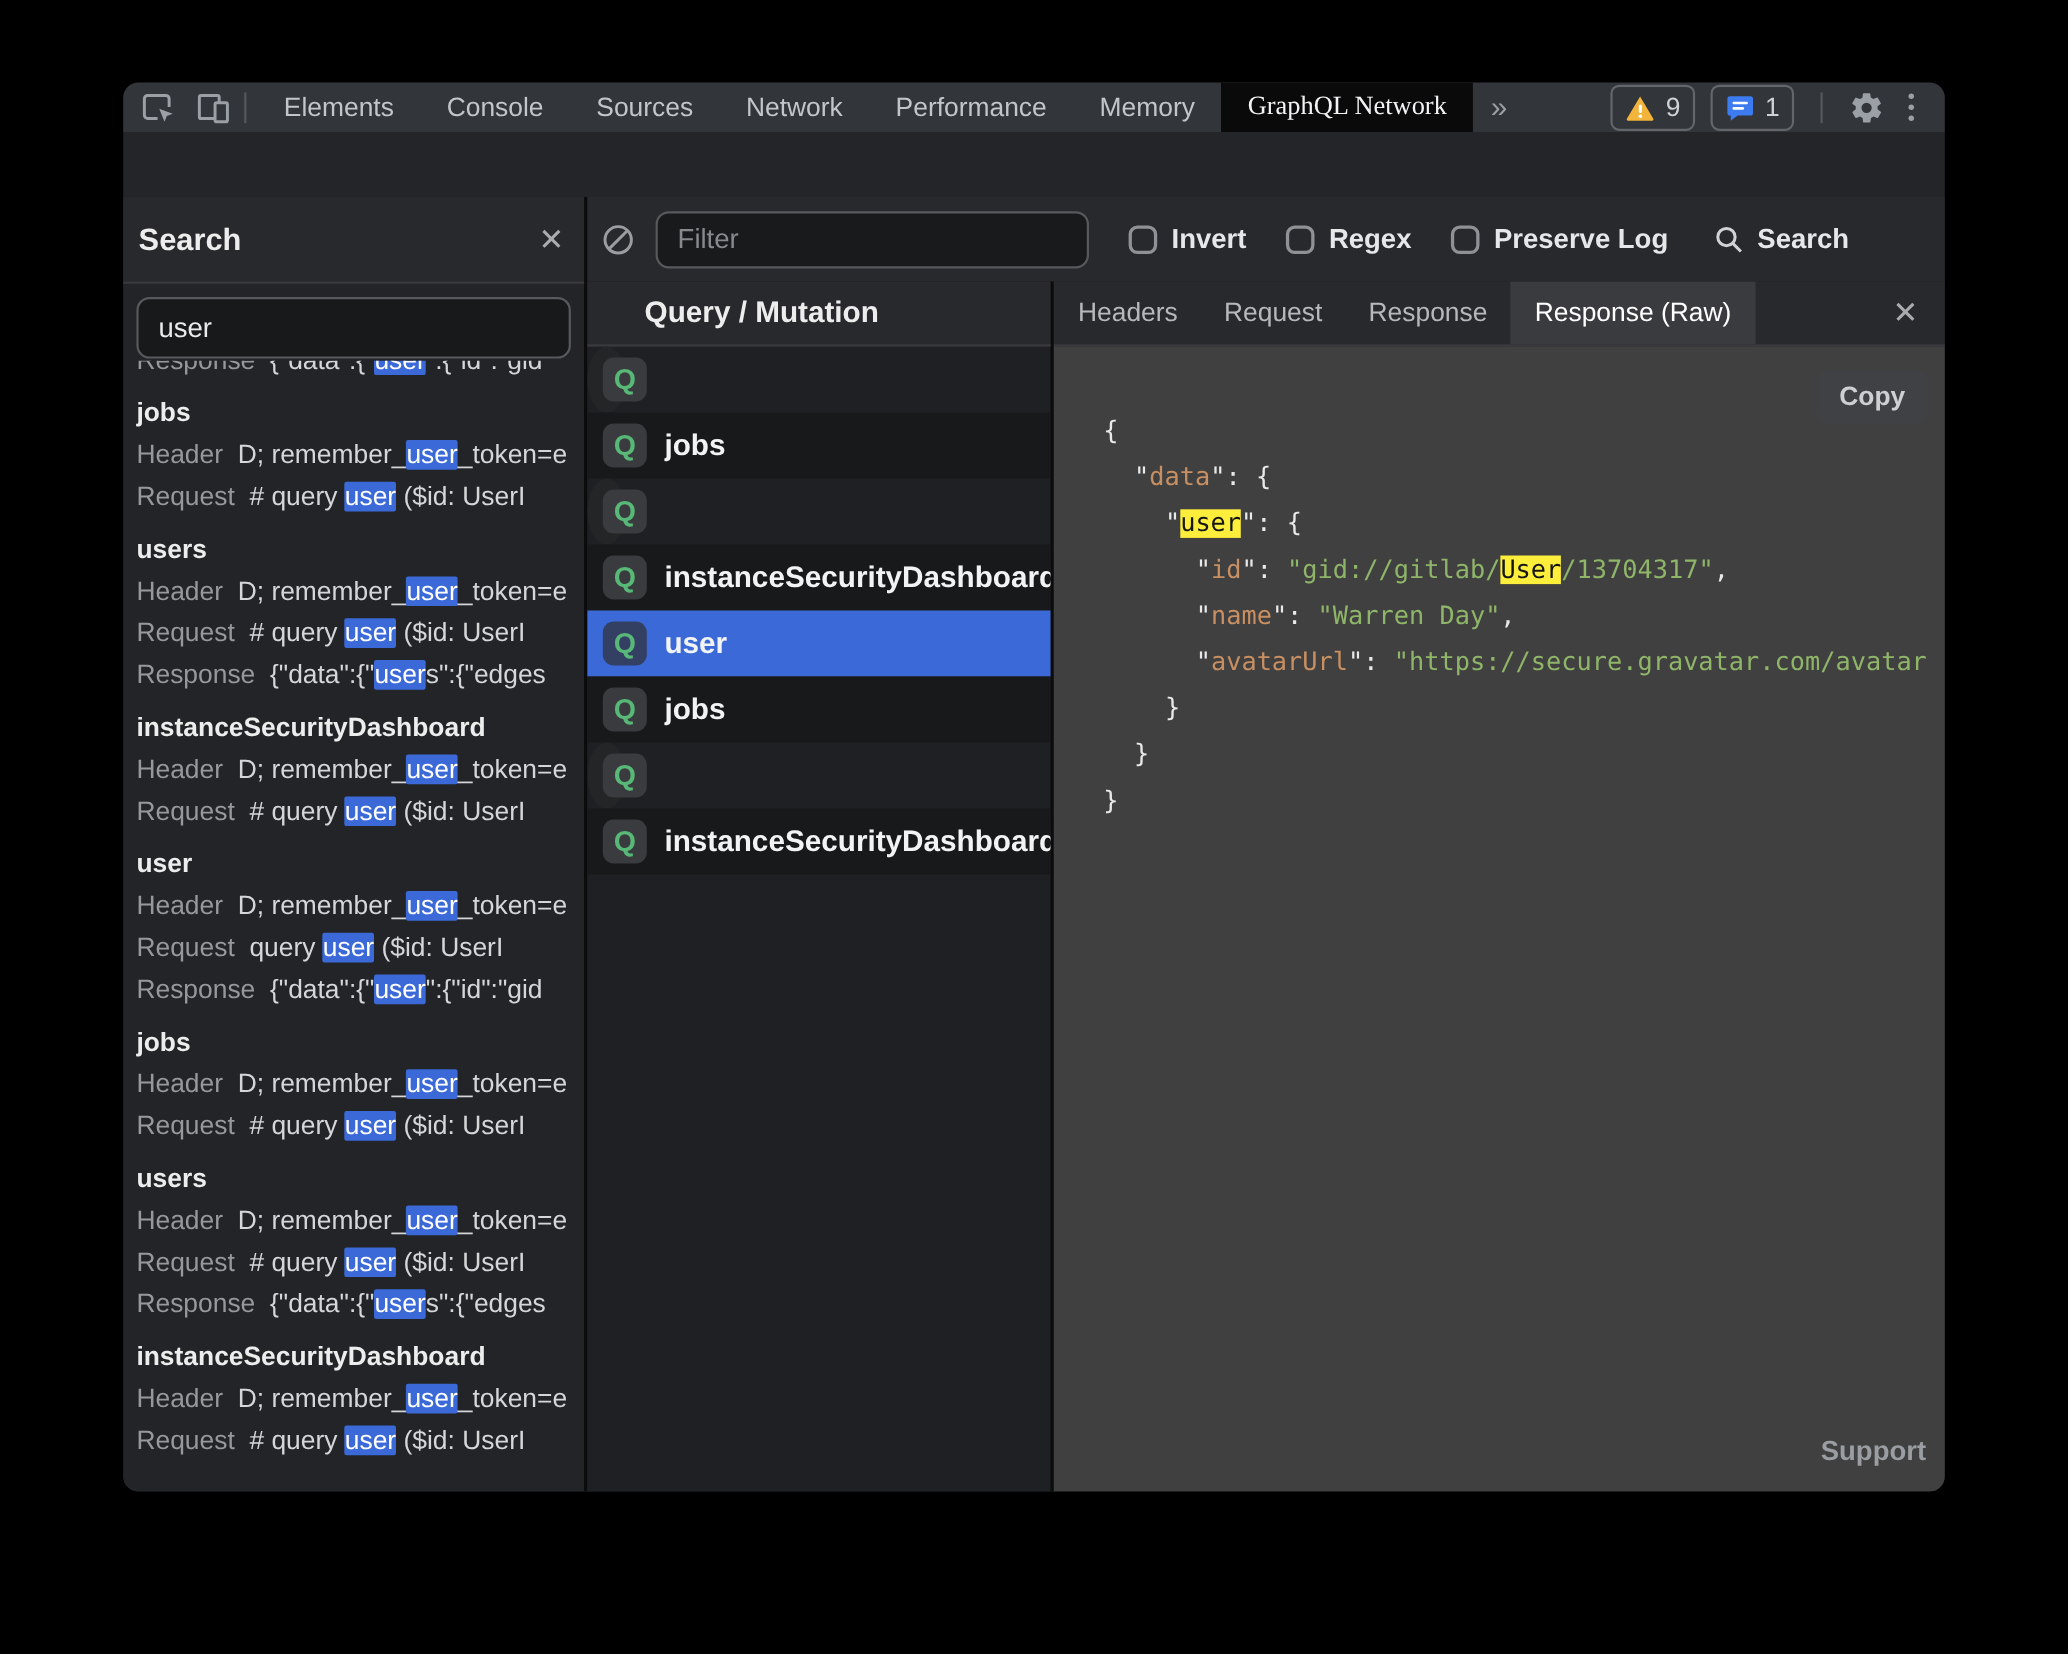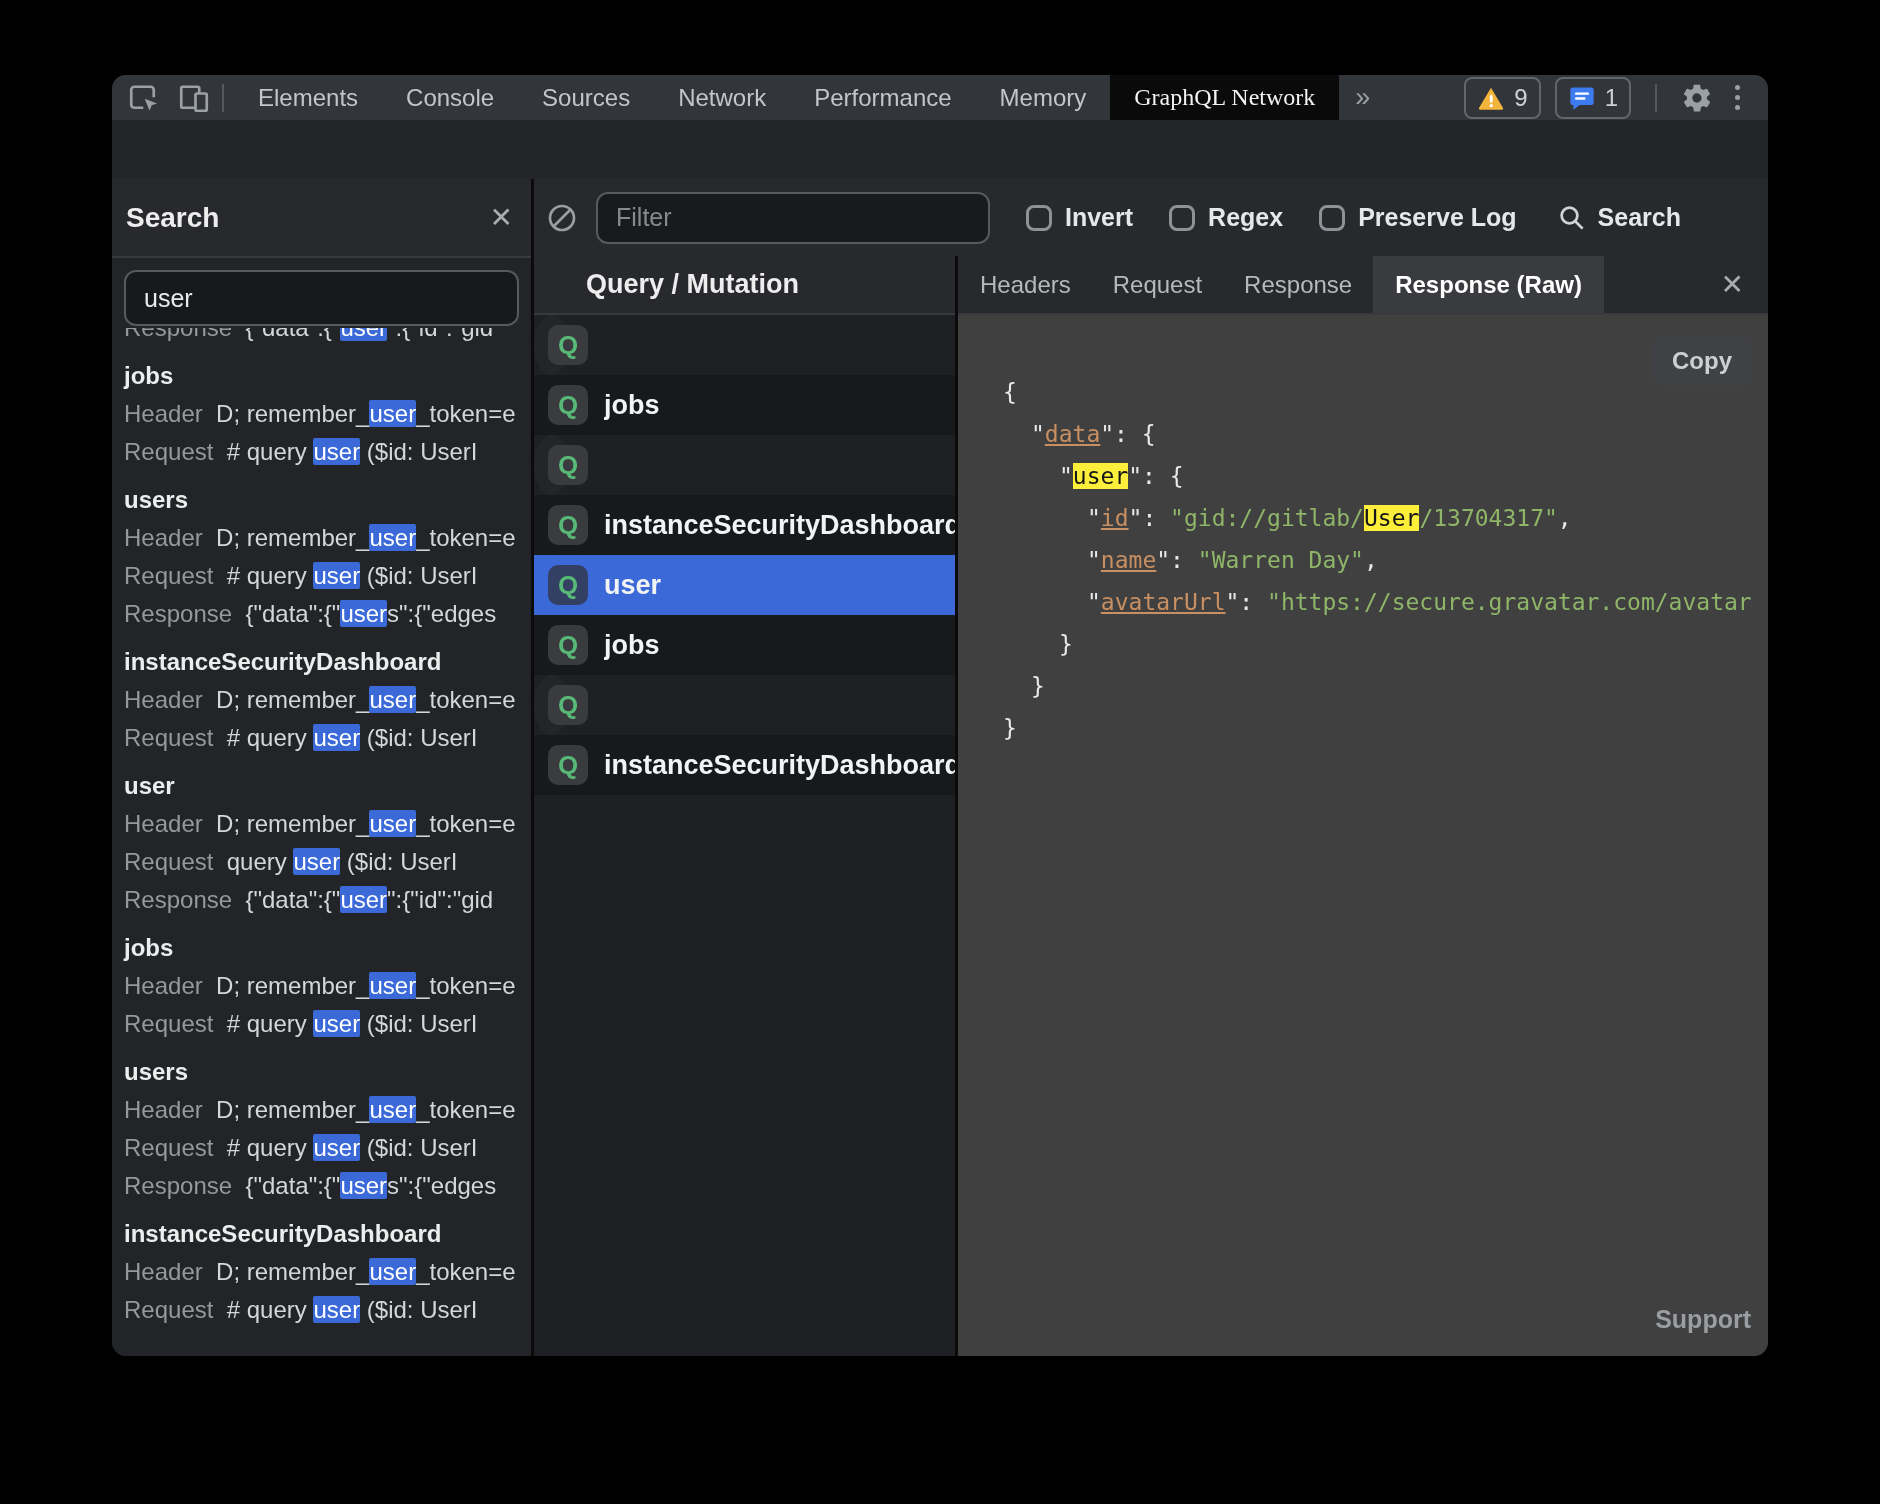--- a/index.html
+++ b/index.html
@@ -87,31 +87,31 @@
   .q-badge{
     width:40px;height:40px;border-radius:10px;background:#3a3b3e;color:#58b877;
     display:flex;align-items:center;justify-content:center;font-size:26px;font-weight:700;flex:0 0 auto;
   }
   .q-row.selected .q-badge{background:#333f63;}
   .q-label{color:#f2f3f4;font-size:27px;font-weight:700;margin-left:16px;white-space:nowrap;overflow:hidden;}
   
   .detail-panel{position:absolute;left:846px;right:0;top:77px;bottom:0;}
   .dp-tabs{height:57px;background:#28292c;border-bottom:2px solid #393a3e;display:flex;align-items:stretch;position:relative;padding-left:1px;}
   .dp-tab{display:flex;align-items:center;padding:0 21px;font-size:24px;color:#b6b9bc;}
-  .dp-tab.active{background:#3a3b3e;color:#fff;font-weight:700;padding:0 22px;}
+  .dp-tab.active{background:#3a3b3e;color:#fff;font-weight:400;padding:0 22px;}
   .dp-close{position:absolute;right:6px;top:0;height:57px;display:flex;align-items:center;}
   .dp-content{position:absolute;top:59px;left:0;right:0;bottom:0;background:#404040;overflow:hidden;}
   .copy-btn{
     position:absolute;top:21px;right:15px;height:50px;padding:0 21px;border-radius:12px;
     background:#3f4144;color:#cdd0d2;font-size:24px;font-weight:600;display:flex;align-items:center;
   }
   .json{position:absolute;left:45px;top:56px;right:0;font-family:"DejaVu Sans Mono", monospace;font-size:23px;line-height:42px;white-space:pre;}
   .json-line{white-space:pre;overflow:hidden;}
   .jp{color:#e8e9eb;}
-  .jk{color:#c78f62;text-decoration:underline;}
+  .jk{color:#c78f62;}
   .js{color:#8fb568;}
   .jhl{background:#fdee3c;color:#151515;}
   .support{position:absolute;right:17px;bottom:22px;color:#9a9da1;font-size:25px;font-weight:700;}
   svg{display:block;}
 </style>
 </head>
 <body>
 
 <div class="window">
 

